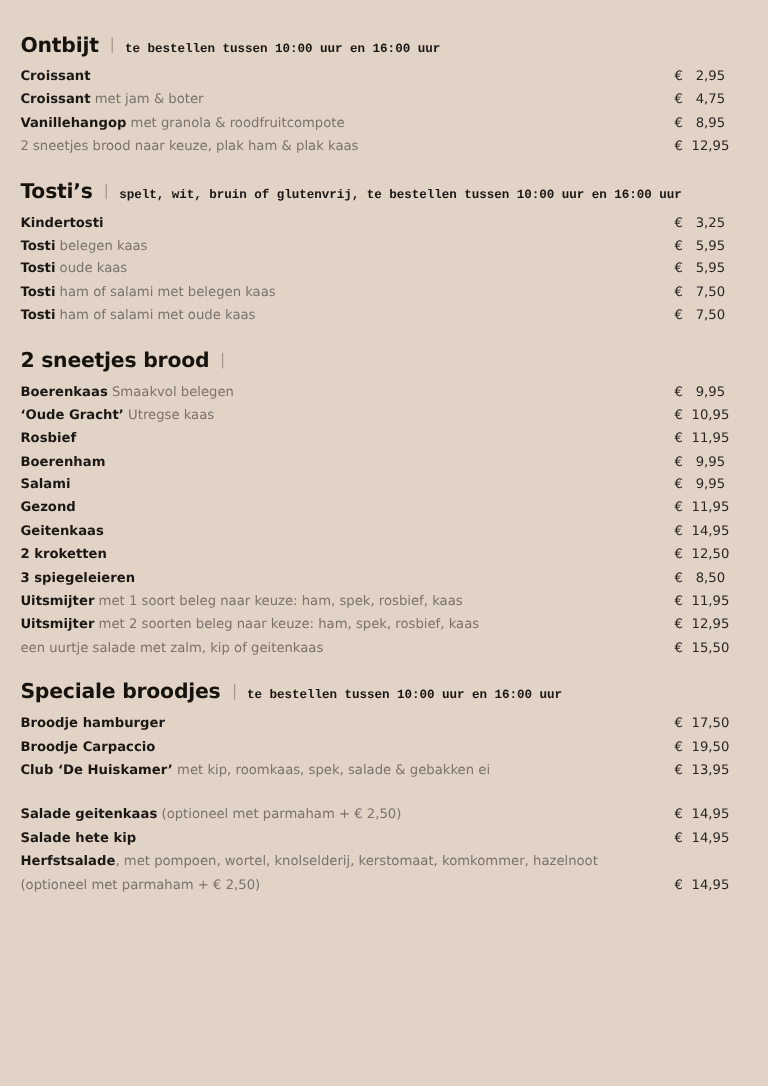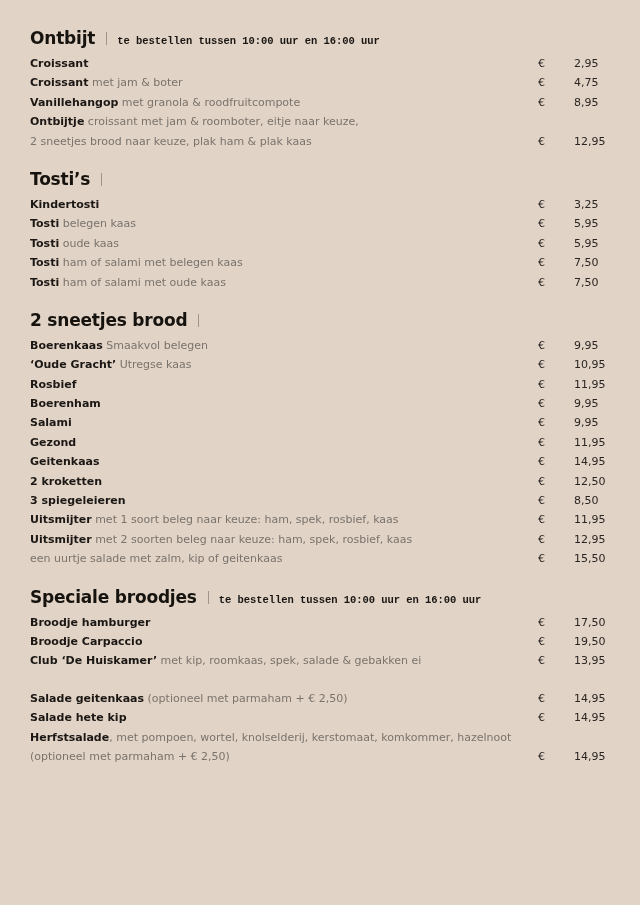--- a/index.html
+++ b/index.html
@@ -12,21 +12,21 @@
     background: #e1d3c5;
     font-family: "DejaVu Sans", "Liberation Sans", sans-serif;
     color: #1b1917;
     overflow: hidden;
   }
 
   .menu {
     box-sizing: border-box;
     width: 640px;
     height: 905px;
-    padding: 28px 30px 0 30px;
+    padding: 28px 30px 0 17px;
   }
 
   
   .section {
     margin-bottom: 18px;
   }
 
   .section-head {
     display: flex;
     align-items: baseline;
@@ -84,22 +84,21 @@
     line-height: 19.4px;
     color: #2a2522;
     white-space: nowrap;
   }
   .price .cur {
     width: 12px;
     text-align: left;
   }
   .price .amt {
     width: 36px;
-    text-align: left;
-    margin-left: 24px;
+    text-align: center;
   }
   .price.empty .cur,
   .price.empty .amt { visibility: hidden; }
 </style>
 </head>
 <body>
 
 <div class="menu">
     <div class="section">
       <div class="section-head">
@@ -122,38 +121,32 @@
         </div>
       </div>
       <div class="row">
         <div class="row-text"><b>Vanillehangop</b><span> met granola &amp; roodfruitcompote</span></div>
         <div class="price">
           <span class="cur">€</span>
           <span class="amt">8,95</span>
         </div>
       </div>
       <div class="row">
-        <div class="row-text"><b>Ontbijtje</b><span> croissant met jam &amp; roomboter, eitje naar keuze,</span></div>
-        <div class="price empty">
-          <span class="cur">€</span>
-          <span class="amt"></span>
-        </div>
-      </div>
-      <div class="row">
         <div class="row-text"><b></b><span>2 sneetjes brood naar keuze, plak ham &amp; plak kaas</span></div>
         <div class="price">
           <span class="cur">€</span>
           <span class="amt">12,95</span>
         </div>
       </div>
     </div>
     <div class="section">
       <div class="section-head">
         <div class="section-title">Tosti’s</div>
         <span class="sep"></span>
+        <div class="section-sub">spelt, wit, bruin of glutenvrij, te bestellen tussen 10:00 uur en 16:00 uur</div>
       </div>
       <div class="row">
         <div class="row-text"><b>Kindertosti</b><span></span></div>
         <div class="price">
           <span class="cur">€</span>
           <span class="amt">3,25</span>
         </div>
       </div>
       <div class="row">
         <div class="row-text"><b>Tosti</b><span> belegen kaas</span></div>

